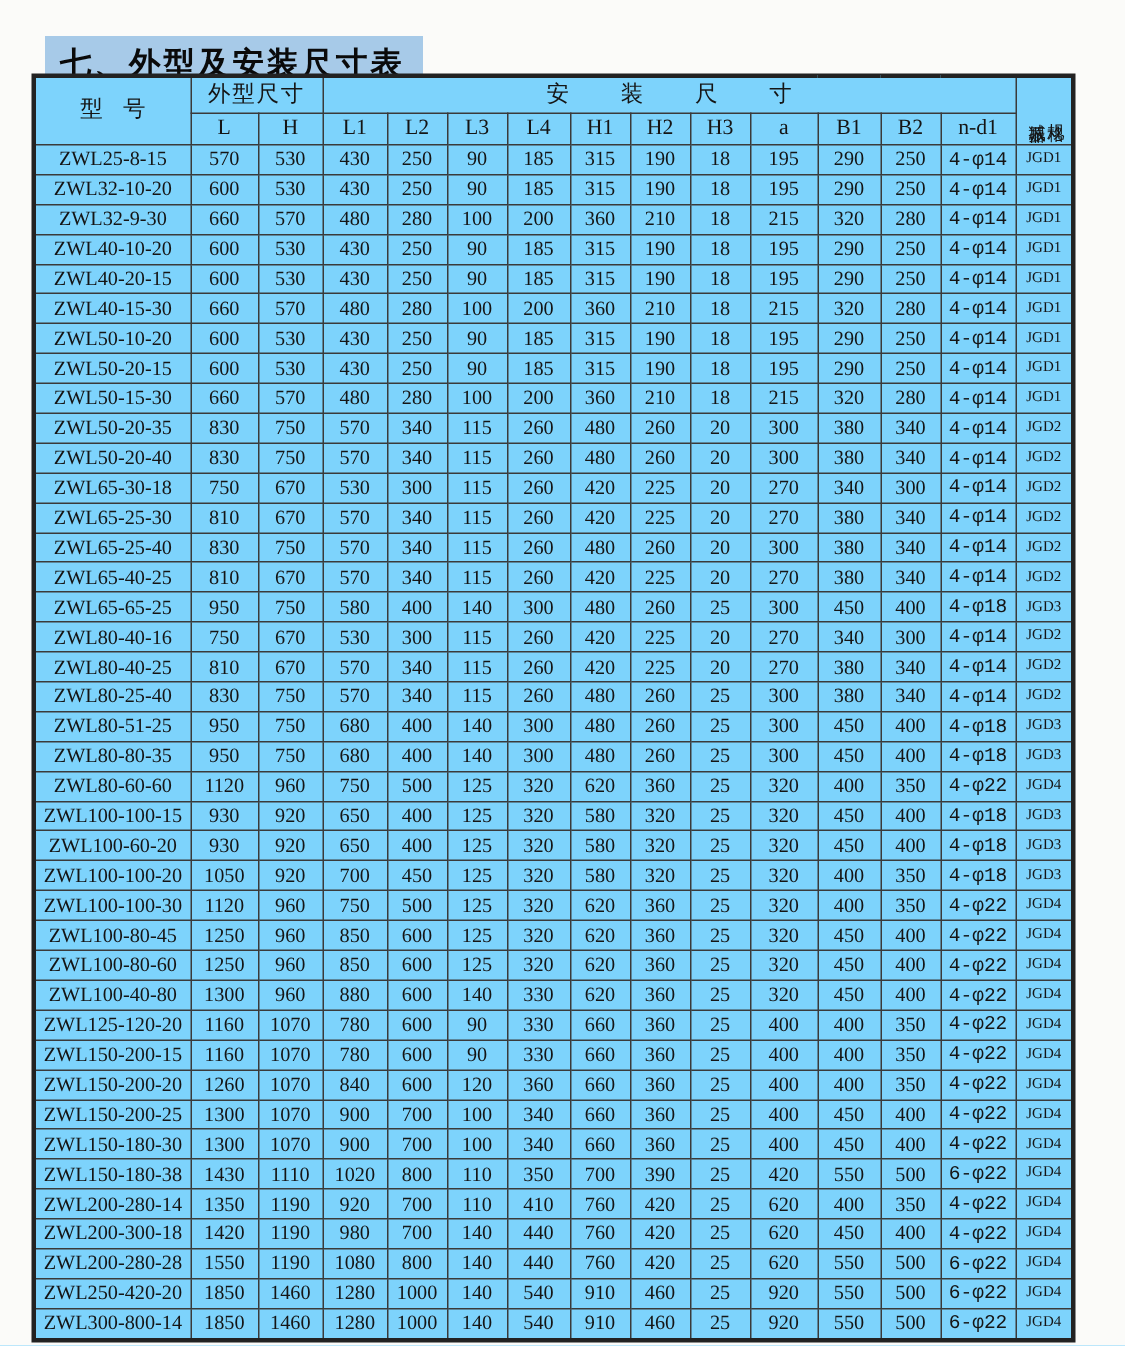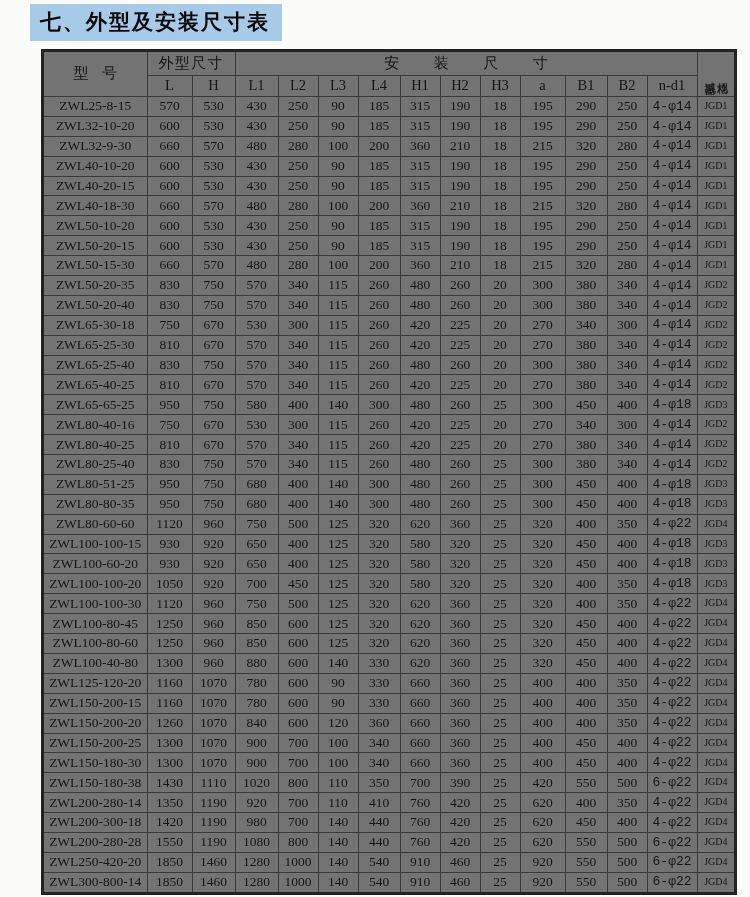--- a/index.html
+++ b/index.html
@@ -5,38 +5,38 @@
   html,body{margin:0;padding:0;}
   body{
     width:750px;height:897px;
     background:#fbfbf9;
     font-family:"Liberation Serif","DejaVu Serif",serif;
     color:#111;
     position:relative;
     overflow:hidden;
   }
   .page{position:absolute;inset:0;}
-  .title-wrap{position:absolute;left:30px;top:4px;}
+  .title-wrap{position:absolute;left:30px;top:24px;}
   .title{
     display:inline-block;
     background:#a7cae8;
     color:#0a0a0a;
     font-weight:bold;
     font-size:21px;
     letter-spacing:2px;
     padding:4px 12px 5px 10px;
     font-family:"Liberation Sans","DejaVu Sans",sans-serif;
   }
   table.dim{
     position:absolute;
-    left:42px;top:50px;
+    left:22px;top:50px;
     width:692px;
     border-collapse:collapse;
     table-layout:fixed;
-    background:#737373;
+    background:#7dd3fc;
     font-size:13.5px;
   }
   table.dim th, table.dim td{
     border:1px solid #3a3a3a;
     text-align:center;
     vertical-align:middle;
     padding:0;
     overflow:hidden;
     white-space:nowrap;
     height:18.9px;
@@ -198,21 +198,21 @@
           <td>315</td>
           <td>190</td>
           <td>18</td>
           <td>195</td>
           <td>290</td>
           <td>250</td>
           <td class="nd1">4-φ14</td>
           <td class="damper">JGD1</td>
         </tr>
         <tr>
-          <td class="model">ZWL40-18-30</td>
+          <td class="model">ZWL40-15-30</td>
           <td>660</td>
           <td>570</td>
           <td>480</td>
           <td>280</td>
           <td>100</td>
           <td>200</td>
           <td>360</td>
           <td>210</td>
           <td>18</td>
           <td>215</td>

